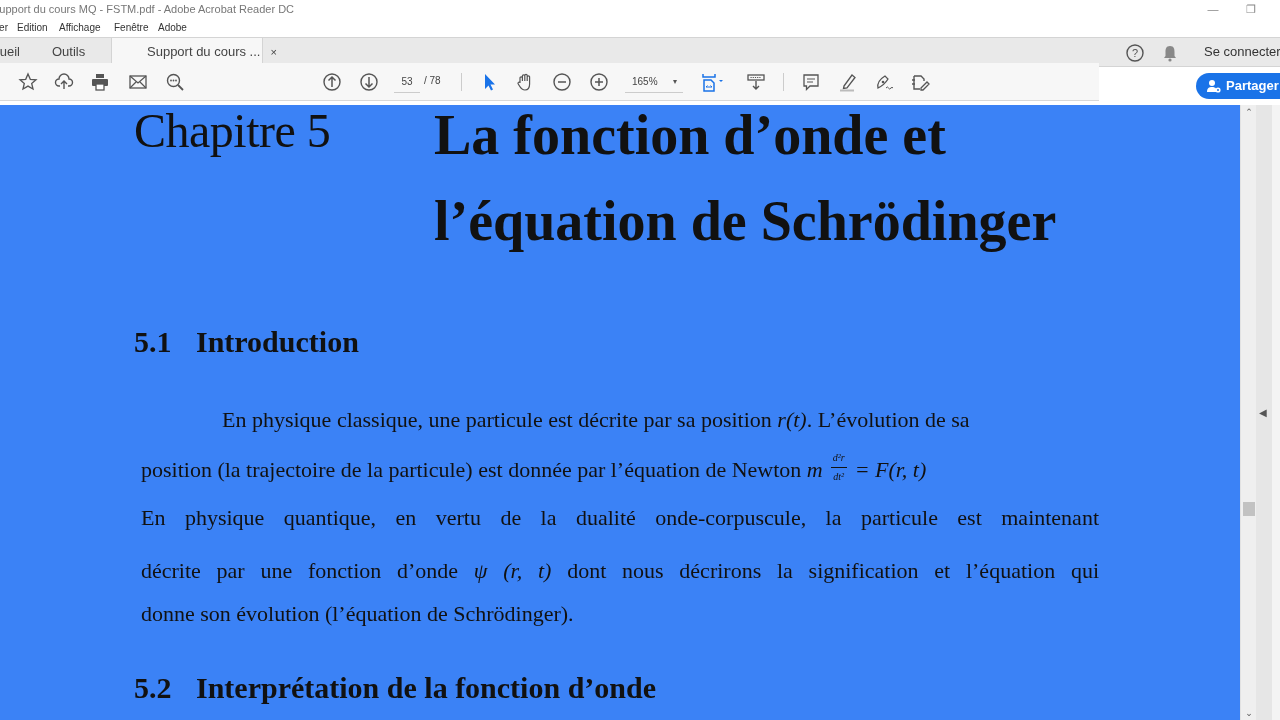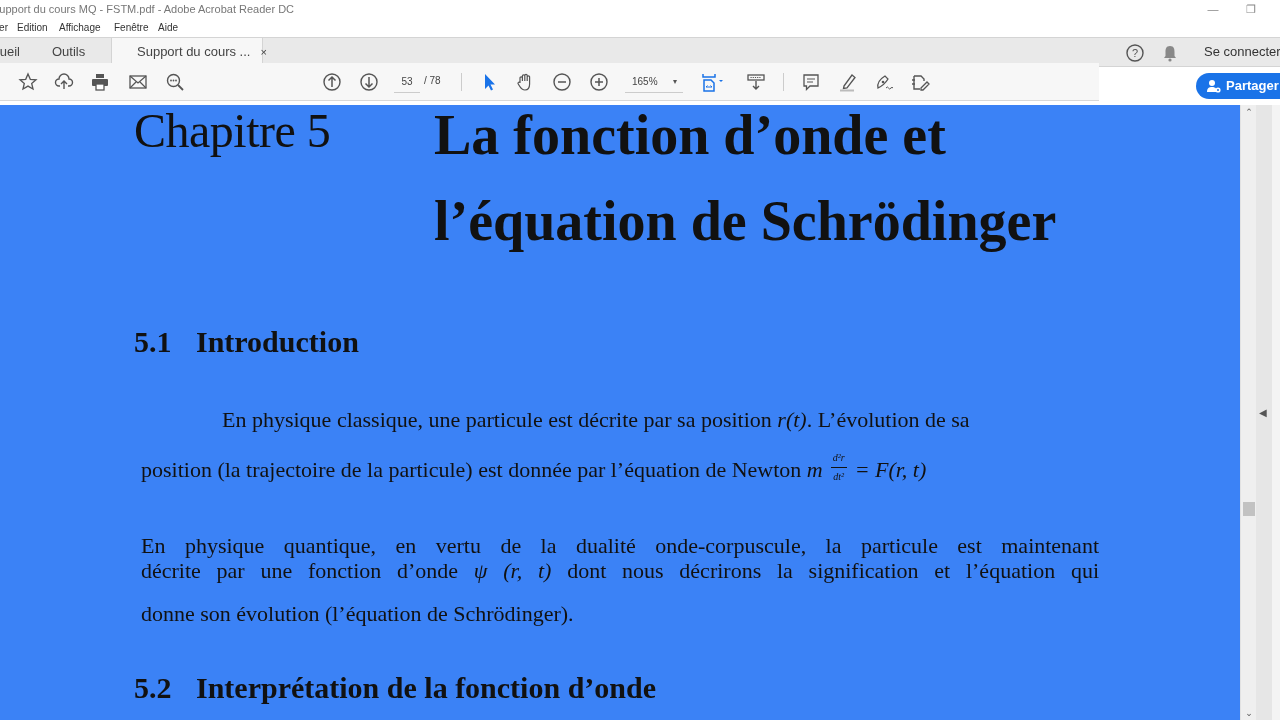--- a/index.html
+++ b/index.html
@@ -50,27 +50,27 @@
   <span class="title">Support du cours MQ - FSTM.pdf - Adobe Acrobat Reader DC</span>
   <span class="win-btn" style="left:1198px">—</span>
   <span class="win-btn" style="left:1236px">❐</span>
 </div>
 
 <div class="menubar">
   <span style="left:-22px">Fichier</span>
   <span style="left:17px">Edition</span>
   <span style="left:59px">Affichage</span>
   <span style="left:114px">Fenêtre</span>
-  <span style="left:158px">Aide</span>
+  <span style="left:158px">Adobe</span>
 </div>
 
 <div class="tabbar">
   <div class="tab" style="left:-22px;width:55px"><span>Accueil</span></div>
   <div class="tab" style="left:52px;width:60px"><span>Outils</span></div>
-  <div class="tab active" style="left:111px;width:152px;padding-left:25px">
+  <div class="tab active" style="left:111px;width:152px;padding-left:35px">
     <span>Support du cours ...</span><span class="close">×</span>
   </div>
   <span class="right-icon" style="left:1125px">
     <svg viewBox="0 0 20 20" width="20" height="20">
         <circle cx="10" cy="10" r="8" fill="none" stroke="#555" stroke-width="1.4"></circle>
         <text x="10" y="14" font-size="11" text-anchor="middle" fill="#555" font-family="Liberation Sans, sans-serif">?</text>
       </svg>
   </span>
   <span class="right-icon" style="left:1160px">
     <svg viewBox="0 0 20 20" width="20" height="20">
@@ -223,21 +223,21 @@
 
   <div class="para-line" style="top:302px;padding-left:81px">
     <span>En physique classique, une particule est décrite par sa position</span>
     <span class="math">r(t)</span><span>. L’évolution de sa</span>
   </div>
   <div class="para-line" style="top:348px">
     <span>position (la trajectoire de la particule) est donnée par l’équation de Newton</span>
     <span class="math">m</span><span class="frac"><span class="n">d²r</span><span class="d">dt²</span></span><span class="math">=  F(r, t)</span>
   </div>
 
-  <div class="para-line justify" style="top:428px">En physique quantique, en vertu de la dualité onde-corpuscule, la particule est maintenant</div>
+  <div class="para-line justify" style="top:400px">En physique quantique, en vertu de la dualité onde-corpuscule, la particule est maintenant</div>
   <div class="para-line justify" style="top:453px">
     <span>décrite par une fonction d’onde</span>
     <span class="math">ψ (r, t)</span>
     <span>dont nous décrirons la signification et l’équation qui</span>
   </div>
   <div class="para-line" style="top:496px">donne son évolution (l’équation de Schrödinger).</div>
 
   <div class="sec" style="top:566px">
     <span class="num">5.2</span><span>Interprétation de la fonction d’onde</span>
   </div>

